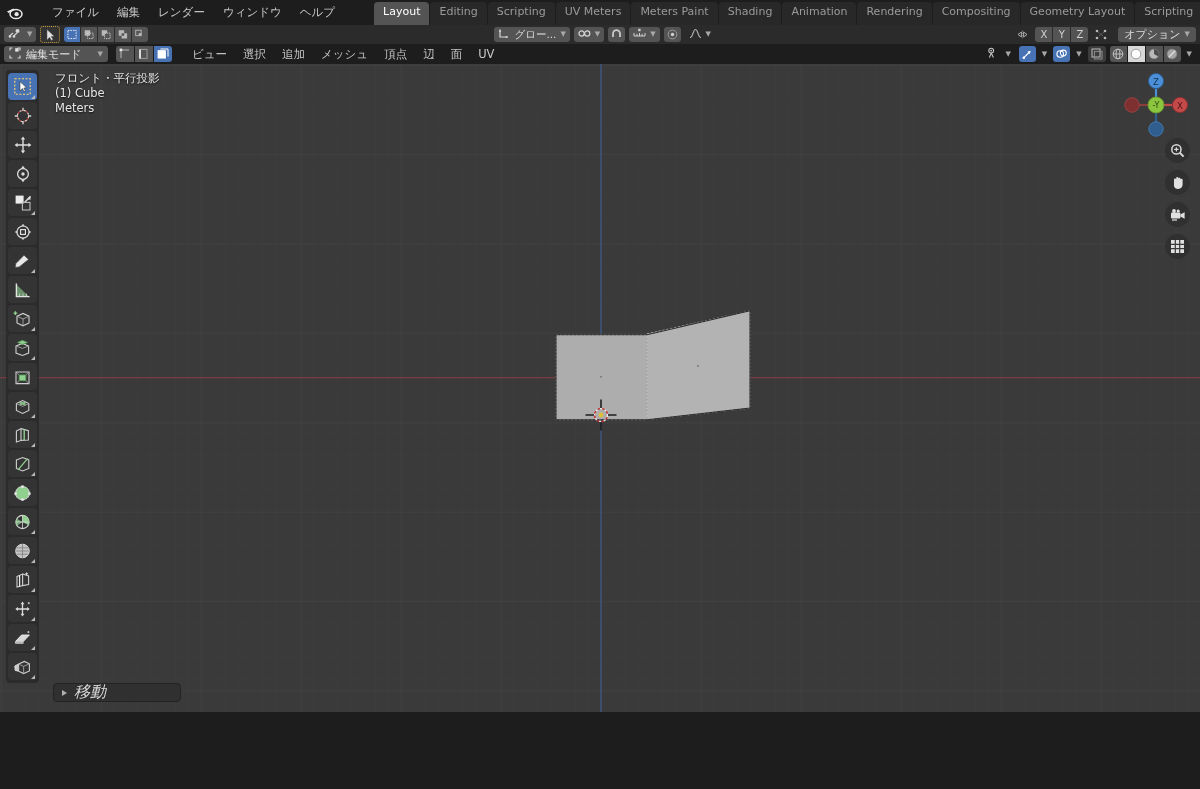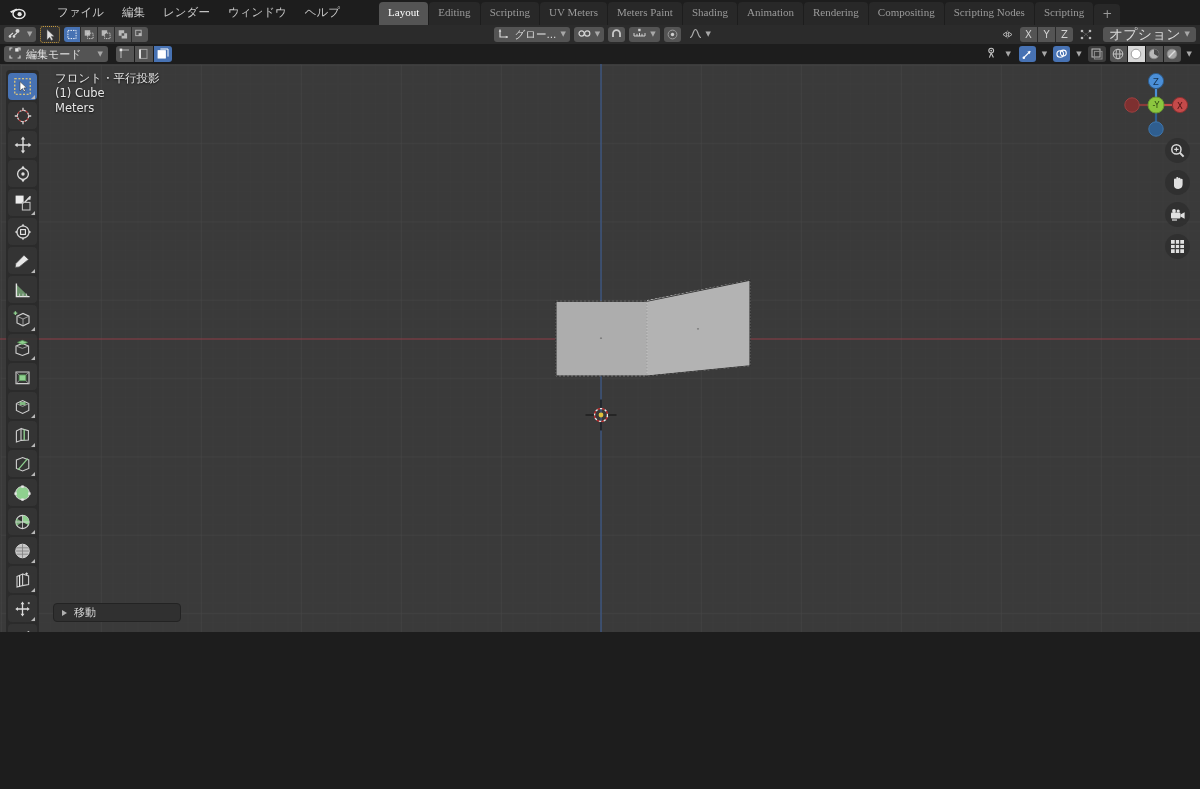--- a/index.html
+++ b/index.html
@@ -9,33 +9,33 @@
     font-family: "DejaVu Sans", "Liberation Sans", sans-serif;
     font-size: 11px; color: #d4d4d4;
     -webkit-font-smoothing: antialiased;
   }
   #app { position: relative; width: 1200px; height: 789px; }
 
   
   .topbar {
     position: absolute; top: 0; left: 0; width: 1200px; height: 25px;
     background: #1d1d1d; display: flex; align-items: center;
-    padding-left: 6px; gap: 16px;
+    padding-left: 6px; gap: 16px; justify-content: space-between;
   }
   .blender-logo { width: 22px; height: 22px; display: flex; align-items: center; justify-content: center; }
   .topmenu { display: flex; align-items: center; gap: 0; margin-left: 4px; }
   .topmenu-item {
     padding: 3px 9px; color: #c8c8c8; font-size: 11.5px; white-space: nowrap;
     border-radius: 3px; line-height: 1.2;
   }
   .wstabs { display: flex; align-items: center; margin-left: 14px; gap: 1px; }
   .wstab {
     padding: 4px 9px 8px; font-size: 11px; color: #9a9a9a;
     background: #282828; border-radius: 4px 4px 0 0; white-space: nowrap;
-    line-height: 1.15; position: relative; top: 2px; font-family: Liberation Serif, serif;
+    line-height: 1.15; position: relative; top: 2px;
   }
   .wstab.active { background: #545454; color: #ffffff; }
   .wstab-plus { padding: 4px 8px 5px; color: #9a9a9a; background: #282828;
     border-radius: 4px 4px 0 0; position: relative; top: 2px; font-size: 12px; line-height: 1.05; }
 
   
   .toolsettings {
     position: absolute; top: 25px; left: 0; width: 1200px; height: 19px;
     background: #2b2b2b; display: flex; align-items: center; padding: 0 4px; gap: 4px;
   }
@@ -78,21 +78,21 @@
   .shade-btn {
     width: 17px; height: 16px; background: #545454; display: flex;
     align-items: center; justify-content: center;
   }
   .shade-btn:first-child { border-radius: 3px 0 0 3px; }
   .shade-btn:last-child { border-radius: 0 3px 3px 0; }
   .shade-btn.sel { background: #d8d8d8; }
 
   
   .viewport {
-    position: absolute; top: 64px; left: 0; width: 1200px; height: 568px;
+    position: absolute; top: 64px; left: 0; width: 1200px; height: 648px;
     background: #3a3a3a; overflow: hidden;
   }
   .grid-svg { position: absolute; inset: 0; width: 100%; height: 100%; }
 
   
   .toolbar {
     position: absolute; left: 6px; top: 6px; width: 33px;
     display: flex; flex-direction: column; gap: 0;
     background: rgba(40,40,40,0.82); border-radius: 4px; padding: 2px 0;
     z-index: 6;
@@ -121,21 +121,21 @@
   }
 
   
   .oppanel {
     position: absolute; left: 53px; bottom: 10px; width: 128px; height: 19px;
     background: #303030; border: 1px solid #232323; border-radius: 4px;
     display: flex; align-items: center; gap: 7px; padding: 0 8px; z-index: 5;
   }
   .oppanel .tri { width: 0; height: 0; border-left: 5px solid #b0b0b0;
     border-top: 3.5px solid transparent; border-bottom: 3.5px solid transparent; }
-  .oppanel span { font-size: 11px; color: #dcdcdc; }
+  .oppanel span { font-size: 16px; color: #dcdcdc; font-style: italic; }
 </style>
 </head>
 <body>
 
 <div id="app">
 
   <div class="topbar">
     <div class="blender-logo">
       <svg width="17" height="15" viewBox="0 0 17 15">
         <ellipse cx="10" cy="9" rx="6" ry="4.6" fill="none" stroke="#e8e8e8" stroke-width="1.5"></ellipse>
@@ -155,21 +155,21 @@
     <div class="wstabs">
       <div class="wstab active">Layout</div>
       <div class="wstab">Editing</div>
       <div class="wstab">Scripting</div>
       <div class="wstab">UV Meters</div>
       <div class="wstab">Meters Paint</div>
       <div class="wstab">Shading</div>
       <div class="wstab">Animation</div>
       <div class="wstab">Rendering</div>
       <div class="wstab">Compositing</div>
-      <div class="wstab">Scripting Nodes</div>
+      <div class="wstab">Geometry Layout</div>
       <div class="wstab">Scripting</div>
       <div class="wstab-plus">+</div>
     </div>
 
   </div>
 
   <div class="toolsettings">
     <div class="dropdown">
       <span>
         <svg width="15" height="11" viewBox="0 0 15 11">
@@ -289,21 +289,21 @@
       <svg width="12" height="11" viewBox="0 0 12 11">
         <circle cx="2" cy="2" r="1.3" fill="#b8b8b8"></circle>
           <circle cx="10" cy="2" r="1.3" fill="#b8b8b8"></circle>
         <circle cx="2" cy="9" r="1.3" fill="#b8b8b8"></circle>
           <circle cx="10" cy="9" r="1.3" fill="#b8b8b8"></circle>
         <path d="M3.4 3.4 L8.6 7.6 M8.6 3.4 L3.4 7.6" stroke="#8e8e8e" stroke-width="0.8" stroke-dasharray="1.2 1"></path>
       </svg>
     </div>
 
     <div class="dropdown" style="background:#545454;padding:0 6px;margin-left:4px;">
-      <span style="font-size:14px;">オプション</span>
+      <span style="font-size:11px;">オプション</span>
       <span class="caret">▼</span>
     </div>
   </div>
 
   <div class="vpheader">
     <div class="mode-dd">
       <span>
         <svg width="12" height="12" viewBox="0 0 12 12">
           <path d="M1 3.4 V1 H3.4 M8.6 1 H11 V3.4 M11 8.6 V11 H8.6 M3.4 11 H1 V8.6" fill="none" stroke="#cfcfcf" stroke-width="1.2"></path>
           <rect x="6.2" y="1.2" width="3.4" height="3.4" fill="#e4e4e4"></rect>
@@ -327,20 +327,30 @@
         </svg>
       </div>
       <div class="btn accent" style="width:18px;height:16px;">
         <svg width="12" height="12" viewBox="0 0 12 12">
           <rect x="1" y="2.6" width="7.5" height="7.5" fill="#ffffff" stroke="#ffffff" stroke-width="0.8"></rect>
           <path d="M3.4 1 H11 V8.6" fill="none" stroke="#ffffff" stroke-width="1"></path>
         </svg>
       </div>
     </div>
 
+    <div class="vpmenu">
+      <div class="vpmenu-item">ビュー</div>
+      <div class="vpmenu-item">選択</div>
+      <div class="vpmenu-item">追加</div>
+      <div class="vpmenu-item">メッシュ</div>
+      <div class="vpmenu-item">頂点</div>
+      <div class="vpmenu-item">辺</div>
+      <div class="vpmenu-item">面</div>
+      <div class="vpmenu-item">UV</div>
+    </div>
 
     <div class="vpheader-right">
       <div class="dropdown" style="background:transparent;">
         <span>
           <svg width="14" height="12" viewBox="0 0 14 12">
             <circle cx="4.2" cy="3.6" r="2.4" fill="none" stroke="#c4c4c4" stroke-width="1.1"></circle>
             <circle cx="4.2" cy="3.6" r="0.9" fill="#c4c4c4"></circle>
             <path d="M4.2 6 L2.4 10.6 M4.2 6 L6.4 10.6" stroke="#c4c4c4" stroke-width="1.1" fill="none"></path>
           </svg>
         </span>

